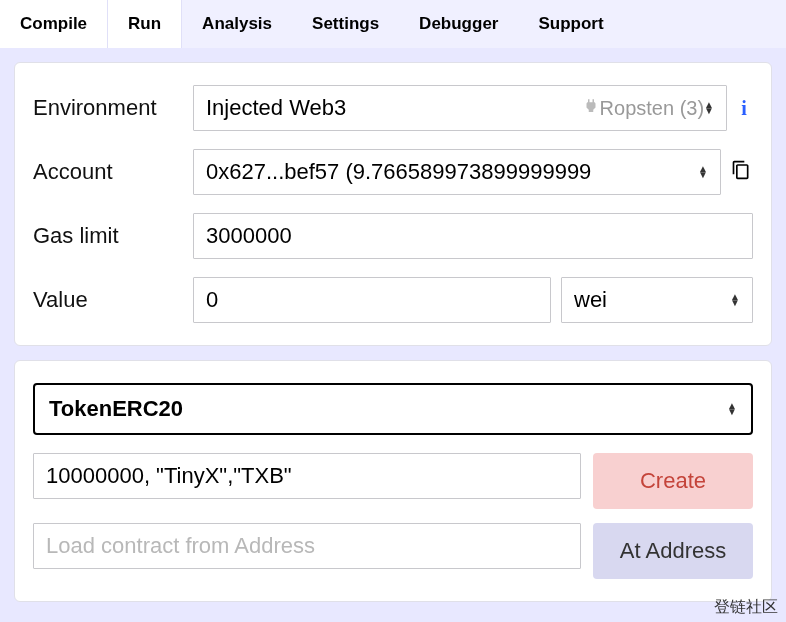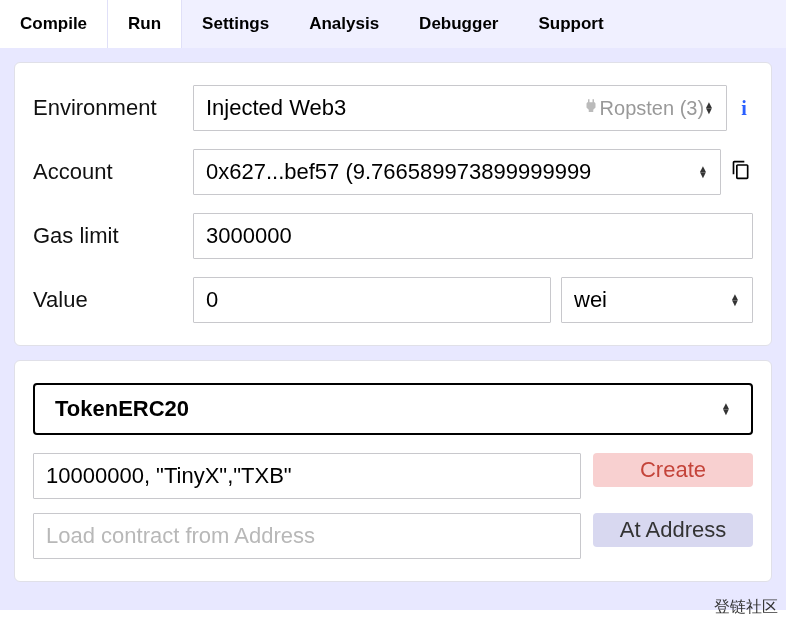--- a/index.html
+++ b/index.html
@@ -132,38 +132,38 @@
     .unit-select {
       flex: 1;
       min-width: 150px;
     }
     .contract-select {
       border: 2px solid #000;
       border-radius: 4px;
       height: 52px;
       display: flex;
       align-items: center;
-      padding: 0 20px;
+      padding: 0 14px;
       font-weight: bold;
       font-size: 22px;
       justify-content: space-between;
       margin-bottom: 18px;
       cursor: pointer;
     }
     .action-row {
       display: flex;
       gap: 12px;
       margin-bottom: 14px;
     }
     .action-row .input {
       flex: 1;
     }
     .btn {
       width: 160px;
-      height: 34px;
+      height: 56px;
       border: none;
       border-radius: 4px;
       font-size: 22px;
       cursor: pointer;
       display: flex;
       align-items: center;
       justify-content: center;
     }
     .btn-create {
       background: #f8d0d0;
@@ -195,22 +195,22 @@
       font-size: 16px;
       color: #333;
     }
   </style>
 </head>
 <body>
 
 <div class="tabs">
   <button class="tab">Compile</button>
   <button class="tab active">Run</button>
+  <button class="tab">Analysis</button>
   <button class="tab">Settings</button>
-  <button class="tab">Analysis</button>
   <button class="tab">Debugger</button>
   <button class="tab">Support</button>
 </div>
 
 <div class="outer">
   <div class="panel">
     <div class="row">
       <div class="label">Environment</div>
       <div class="control-area">
         <div class="select-box" style="flex:1;">

